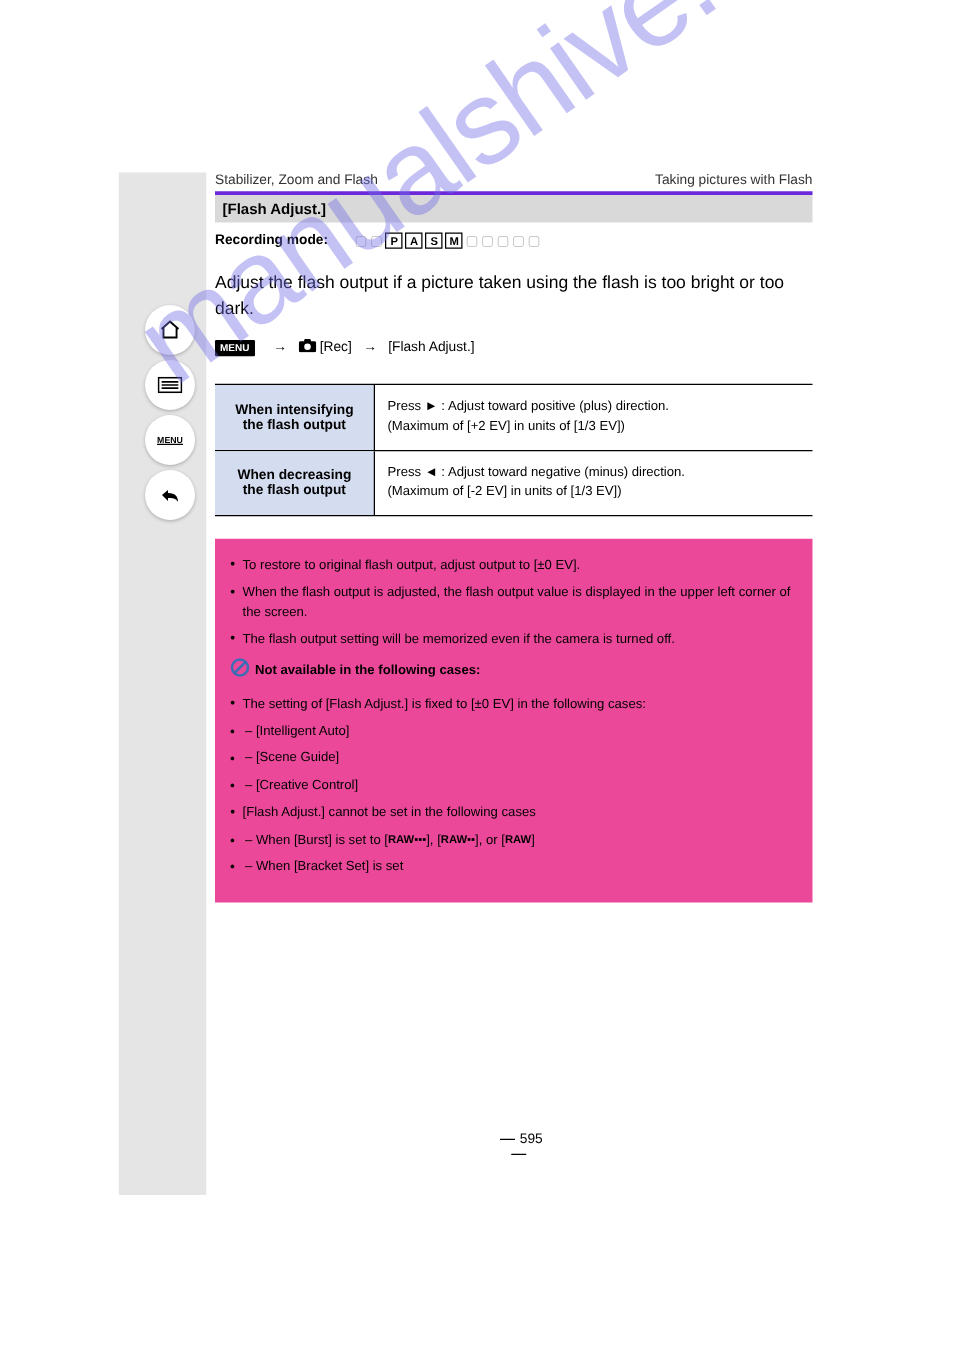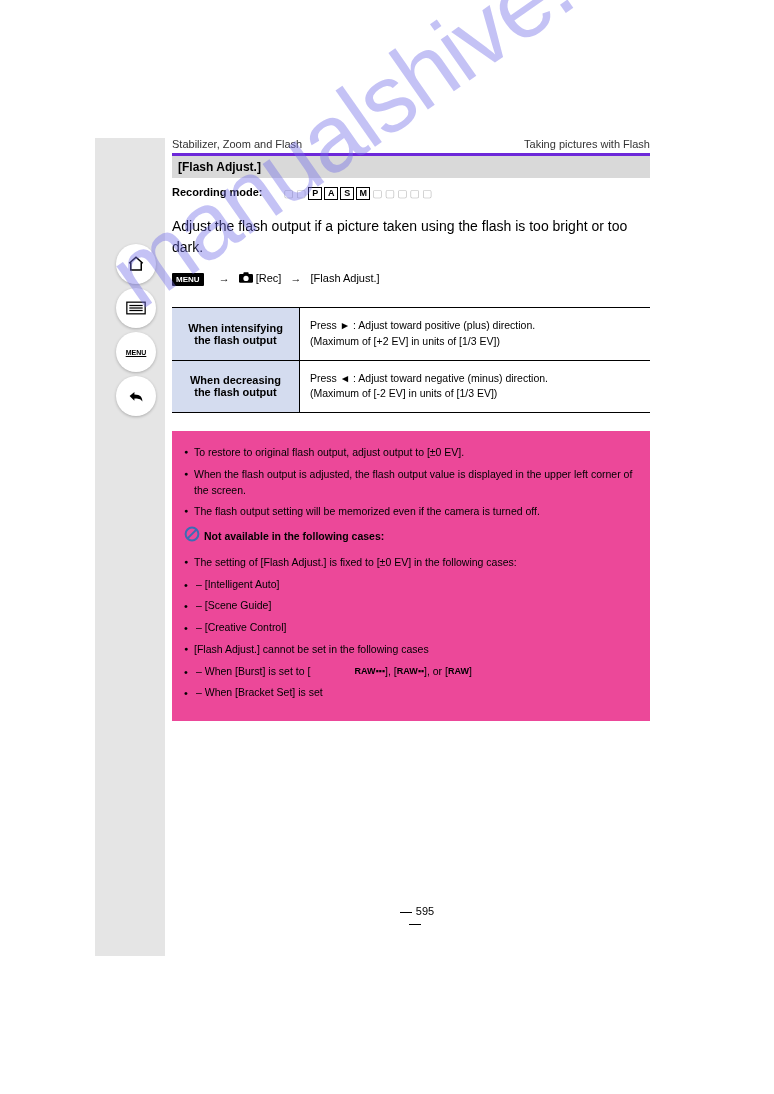--- a/index.html
+++ b/index.html
@@ -161,21 +161,21 @@
       <li>
         <span>The setting of </span><span>[Flash Adjust.]</span><span> is fixed to </span><span>[±0 EV]</span><span> in the following cases:</span>
       </li>
       <li class="sub-li"><span class="dash">– </span><span>[Intelligent Auto]</span></li>
       <li class="sub-li"><span class="dash">– </span><span>[Scene Guide]</span></li>
       <li class="sub-li"><span class="dash">– </span><span>[Creative Control]</span></li>
       <li>
         <span>[Flash Adjust.]</span><span> cannot be set in the following cases</span>
       </li>
       <li class="sub-li"><span class="dash">– </span>
-        <span>When [Burst] is set to [</span><span class="raw-icons" style="font-weight:bold;font-size:9px;margin-left:44px;">RAW▪▪▪</span><span>], [</span><span class="raw-icons" style="font-weight:bold;font-size:9px;">RAW▪▪</span><span>], or [</span><span class="raw-icons" style="font-weight:bold;font-size:9px;">RAW</span><span>]</span>
+        <span>When [Burst] is set to [</span><span class="raw-icons" style="font-weight:bold;font-size:9px;">RAW▪▪▪</span><span>], [</span><span class="raw-icons" style="font-weight:bold;font-size:9px;">RAW▪▪</span><span>], or [</span><span class="raw-icons" style="font-weight:bold;font-size:9px;">RAW</span><span>]</span>
       </li>
       <li class="sub-li"><span class="dash">– </span><span>When [Bracket Set] is set</span></li>
     </ul>
   </div>
 </div>
 
 <div class="page-num">595</div>
 
 <div class="watermark">manualshive.com</div>
 

